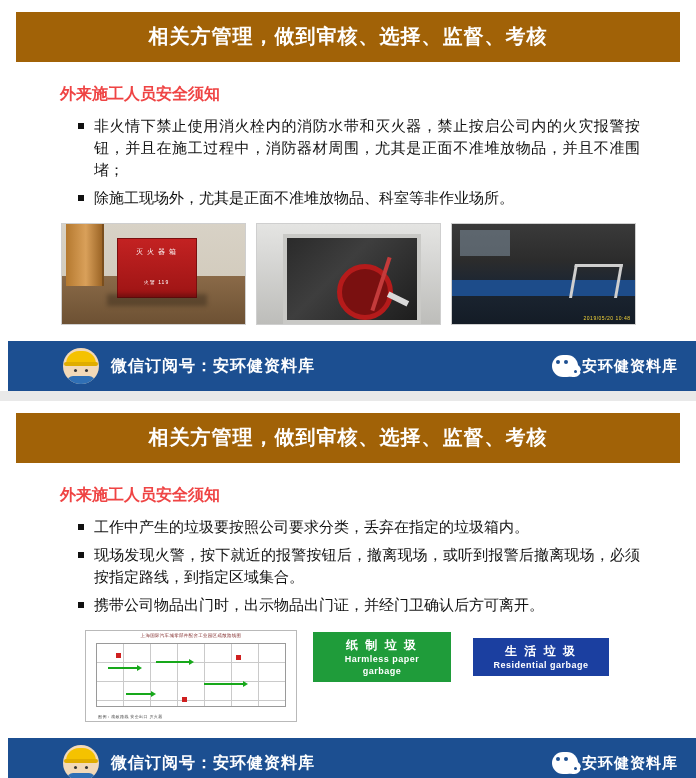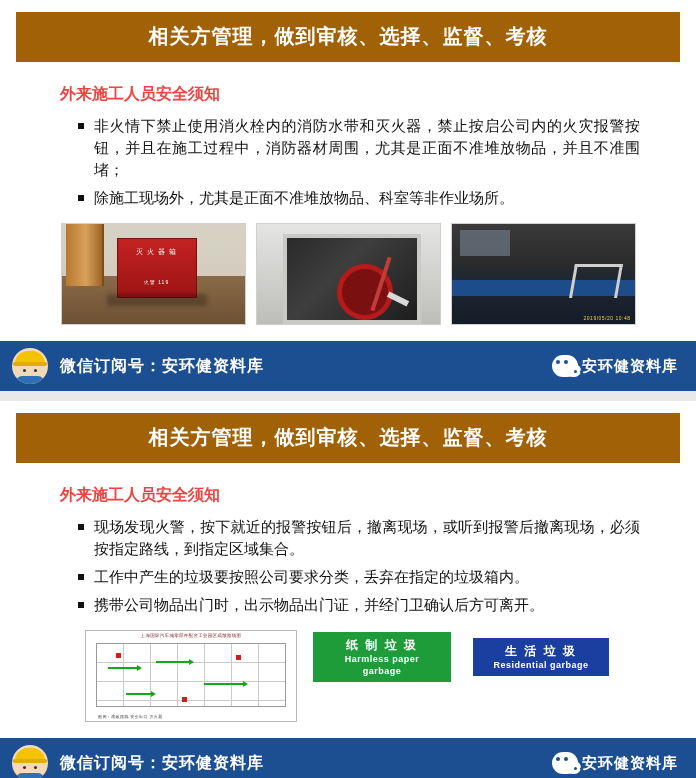--- a/index.html
+++ b/index.html
@@ -186,25 +186,26 @@
     position: absolute;
     right: 4px; bottom: 3px;
     color: #f0d23a;
     font-size: 5px;
     letter-spacing: 0.5px;
   }
   
   .footer {
     background: #1c4f91;
     height: 50px;
-    margin: 16px 0 0 0;
+    margin: 16px 0 0 8px;
     display: flex;
     align-items: center;
     position: relative;
     color: #ffffff;
+    padding-left: 43px;
   }
   .footer .avatar {
     width: 36px; height: 36px;
     margin-left: 12px;
     border-radius: 50%;
     background: #f2d9b8;
     position: relative;
     overflow: hidden;
     flex: none;
   }
@@ -451,22 +452,22 @@
 
   <div class="slide">
     <div class="banner-wrap">
       <div class="banner">相关方管理，做到审核、选择、监督、考核</div>
     </div>
 
     <div class="slide-inner">
       <div class="subtitle">外来施工人员安全须知</div>
 
       <ul class="bullets">
+        <li>工作中产生的垃圾要按照公司要求分类，丢弃在指定的垃圾箱内。</li>
         <li>现场发现火警，按下就近的报警按钮后，撤离现场，或听到报警后撤离现场，必须按指定路线，到指定区域集合。</li>
-        <li>工作中产生的垃圾要按照公司要求分类，丢弃在指定的垃圾箱内。</li>
         <li>携带公司物品出门时，出示物品出门证，并经门卫确认后方可离开。</li>
       </ul>
 
       <div class="row2">
         <div class="floorplan">
           <div class="title">上海国际汽车城零部件配套工业园区疏散路线图</div>
           <div class="grid"></div>
           <div class="arrow a1"></div>
           <div class="arrow a2"></div>
           <div class="arrow a3"></div>

